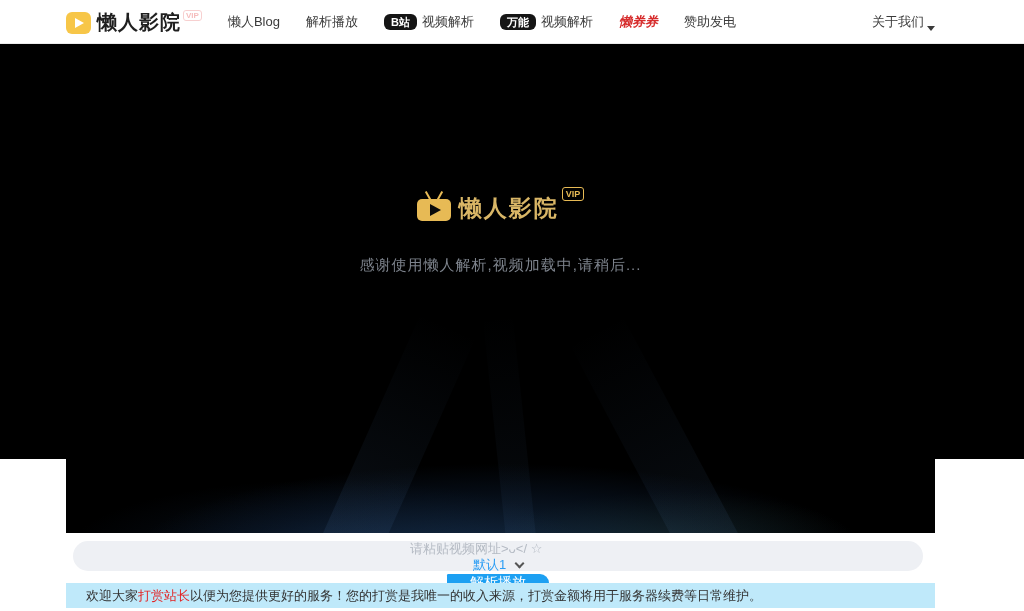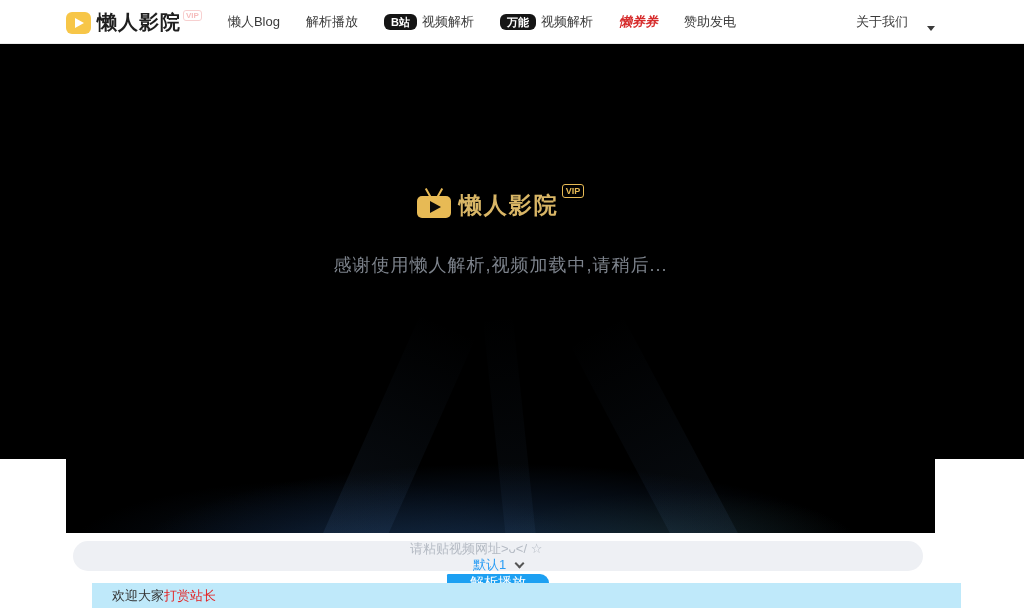--- a/index.html
+++ b/index.html
@@ -19,21 +19,21 @@
                       border-left:9px solid #fff; border-top:5px solid transparent;
                       border-bottom:5px solid transparent; }
   .logo-title { font-size:20px; font-weight:bold; color:#1f1f1f; margin-left:6px; letter-spacing:1px; }
   .logo-badge { font-size:8px; color:#f19a9a; border:1px solid #f3b7b7; border-radius:3px;
                 padding:0 2px; margin-left:2px; margin-top:1px; opacity:.65; font-weight:bold; }
   .nav { display:flex; align-items:center; gap:26px;text-align:right; }
   .nav-item { display:flex; align-items:center; gap:5px; font-size:13px; color:#3a3a3a; cursor:pointer; }
   .nav-badge { background:#151515; color:#fff; font-size:11px; line-height:16px;
                padding:0 7px; border-radius:6px; font-weight:bold; }
   .nav-item.red { color:#d62b2b; font-weight:bold;font-style:italic; }
-  .about { margin-left:auto; display:flex; align-items:flex-end; gap:19px;
+  .about { margin-left:auto; display:flex; align-items:flex-end; gap:3px;
            font-size:13px; color:#3a3a3a; cursor:pointer; }
   .caret-down { width:0; height:0; border-left:4px solid transparent;
                 border-right:4px solid transparent; border-top:5px solid #3a3a3a; }
 
   
   .player { position:absolute; top:48px; left:66px; width:869px; height:485px;
             background:#000; overflow:hidden; }
   .player-bg { position:absolute; inset:0;
     background:
       radial-gradient(55% 26% at 50% 106%, rgba(36,78,126,.55), rgba(18,42,74,.28) 55%, rgba(0,0,0,0) 78%),
@@ -57,42 +57,42 @@
                     border-bottom:6px solid transparent; }
   .tv-ant-l,.tv-ant-r { position:absolute; width:2px; height:9px; background:#e7ba55; top:-2px; }
   .tv-ant-l { left:10px; transform:rotate(-30deg); }
   .tv-ant-r { left:22px; transform:rotate(30deg); }
   .pl-logo-title { font-size:23px; font-weight:bold; color:#d9b666; margin-left:8px;
                    letter-spacing:2px; margin-top:6px; }
   .pl-logo-badge { font-size:9px; font-weight:bold; color:#e7ba55;
                    border:1px solid #e7ba55; border-radius:3px; padding:0 3px;
                    margin-left:3px; line-height:12px; }
   .pl-heading { font-size:24px; font-weight:bold; color:#fff; letter-spacing:1px; }
-  .pl-subtext { font-size:18px; color:#7d838c; margin-top:14px; letter-spacing:1px; }
+  .pl-subtext { font-size:15px; color:#7d838c; margin-top:14px; letter-spacing:1px; }
 
   
   .parse-bar { position:absolute; top:541px; left:73px; width:850px; height:30px;
                background:#eef0f4; border-radius:16px; display:flex; align-items:center;flex-direction:column; }
   .parse-input { flex:1; height:30px; background:transparent; border:none; outline:none;
                  padding:0 16px; font-size:13px; color:#333;
                  font-family:"Liberation Sans","DejaVu Sans",sans-serif; }
   .parse-input::placeholder { color:#b4bac3; }
   .line-select { display:flex; align-items:center; gap:10px; padding:0 16px;
                  cursor:pointer; height:30px; }
   .line-select-value { font-size:13px; color:#2b9df4; }
   .chevron { width:7px; height:7px; border-right:2px solid #555; border-bottom:2px solid #555;
              transform:rotate(45deg); margin-top:-4px; }
   .parse-btn { width:102px; height:30px; background:#1da0f2; border:none; cursor:pointer;
                border-radius:2px 16px 16px 2px; color:#fff; font-size:14px;
                font-family:"Liberation Sans","DejaVu Sans",sans-serif; }
 
   
   .notice { position:absolute; top:583px; left:66px; width:869px; height:25px;
             background:#bfe9fa; display:flex; align-items:center; padding-left:20px;
-            font-size:13px; color:#333;margin-left:26px; }
+            font-size:13px; color:#333; }
   .notice .hl { color:#e32222; font-weight:normal; }
 </style>
 </head>
 <body>
 
 <div class="stage">
 
   <div class="header">
     <div class="header-inner">
       <div class="logo">
@@ -153,15 +153,16 @@
     <div class="line-select">
       <span class="line-select-value">默认1</span>
       <span class="chevron"></span>
     </div>
     <button class="parse-btn">解析播放</button>
   </div>
 
   <div class="notice">
     <span>欢迎大家</span>
     <span class="hl">打赏站长</span>
+    <span>以便为您提供更好的服务！您的打赏是我唯一的收入来源，打赏金额将用于服务器续费等日常维护。</span>
   </div>
 
 </div>
 
 </body></html>

